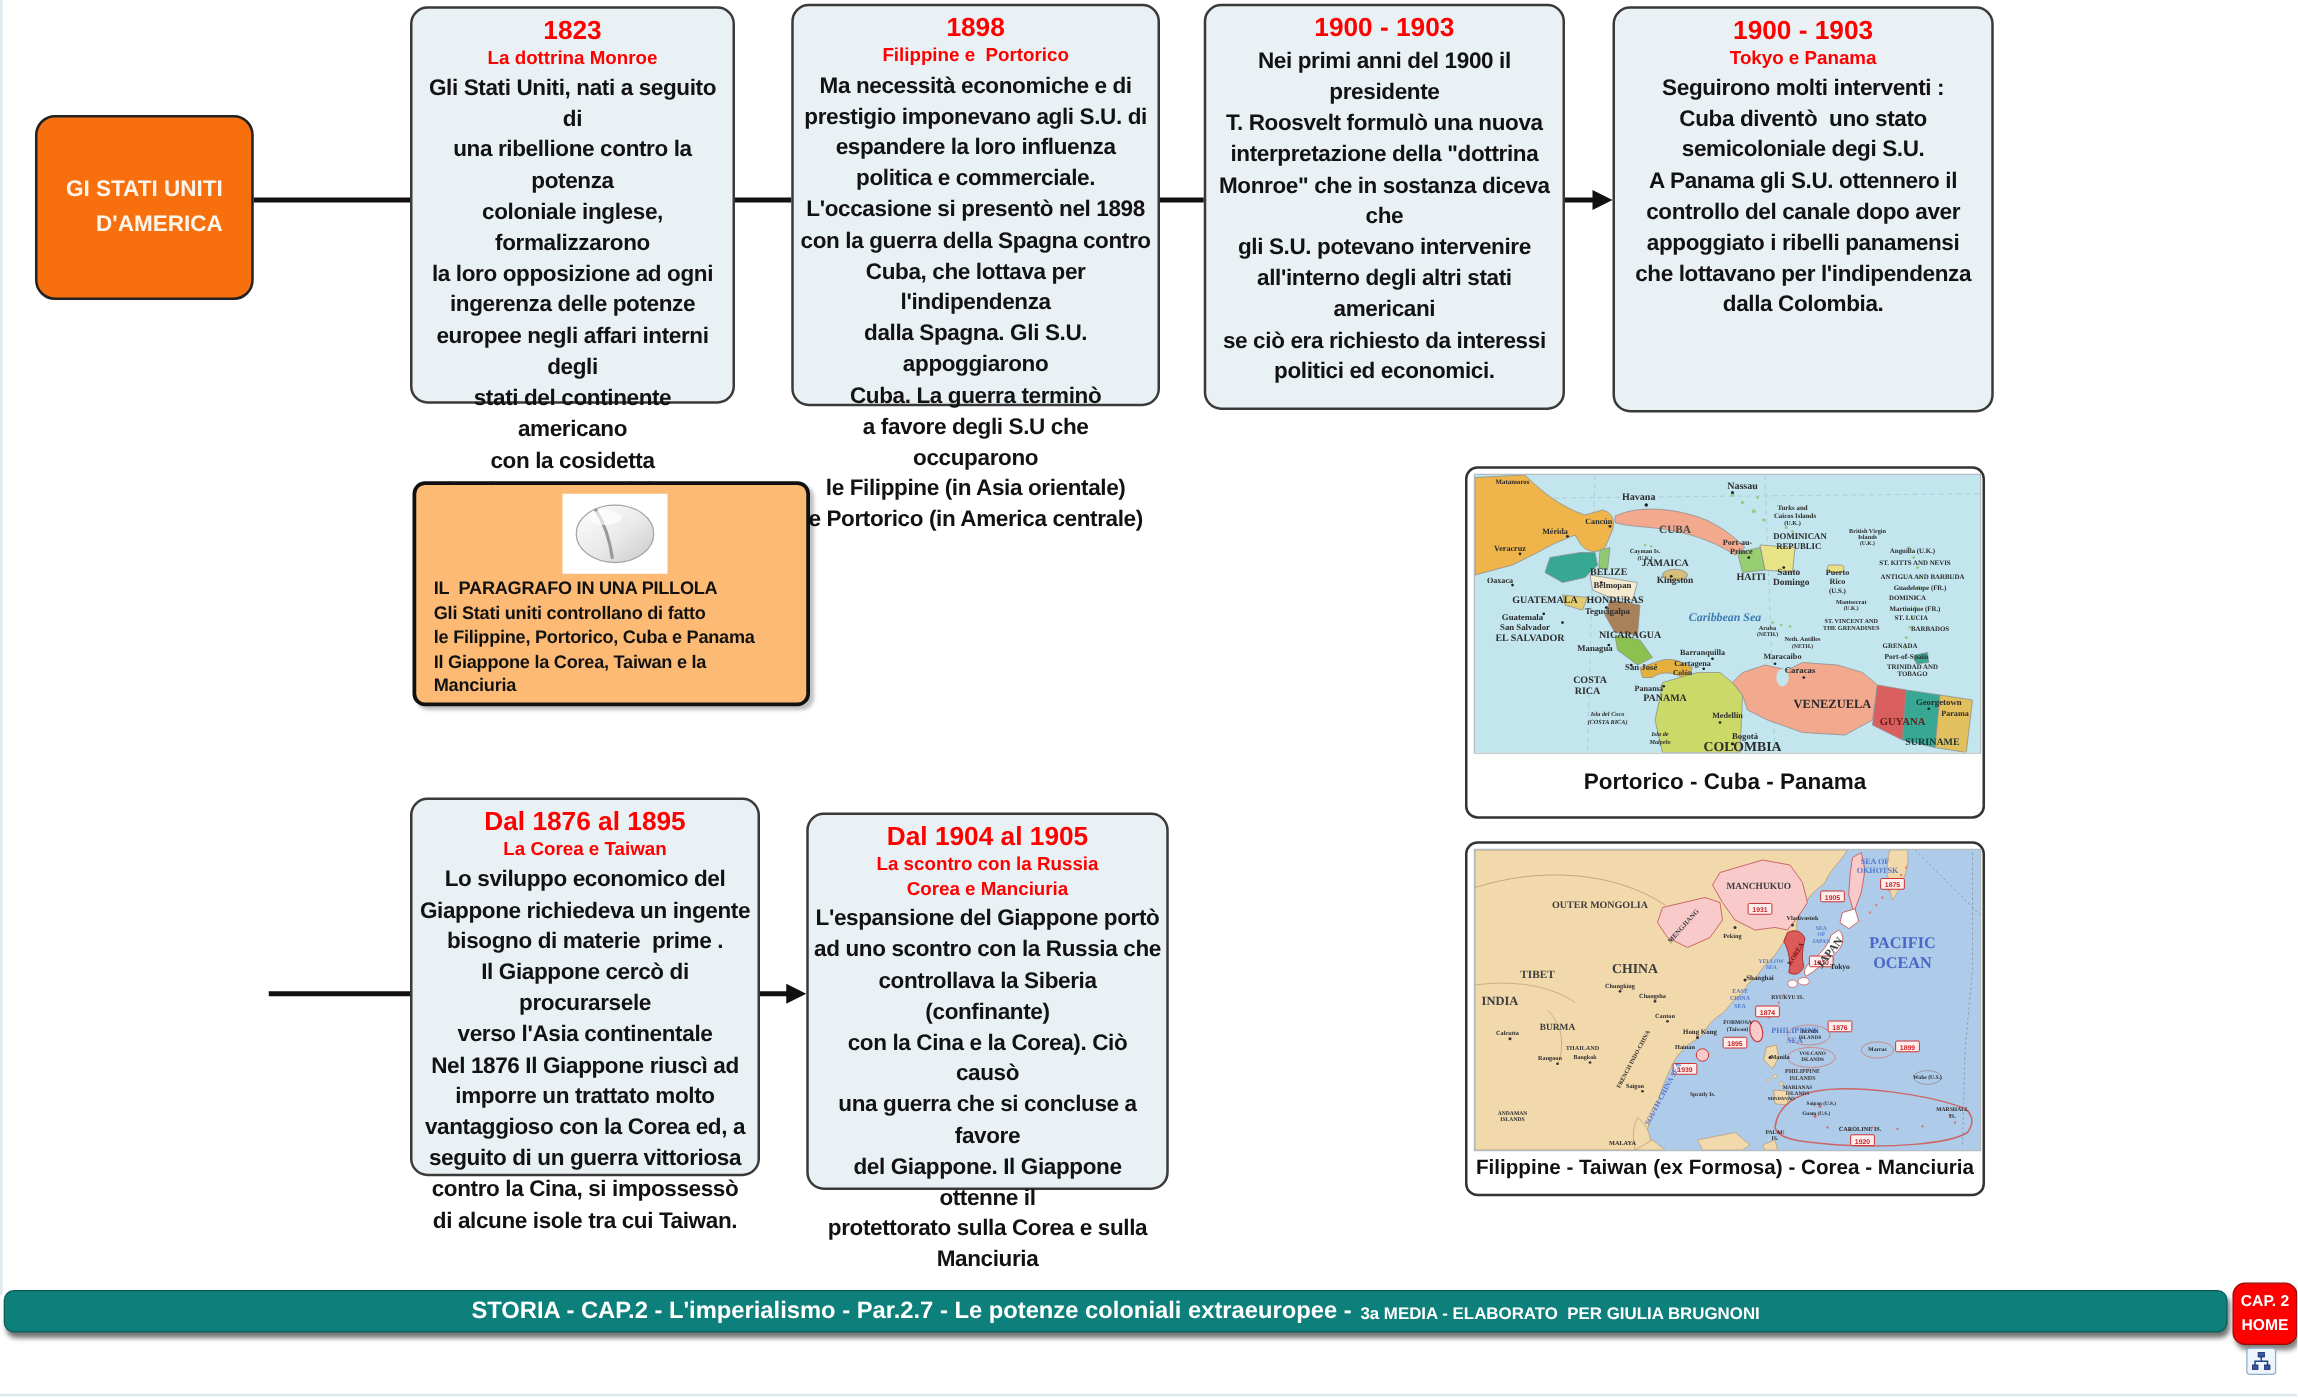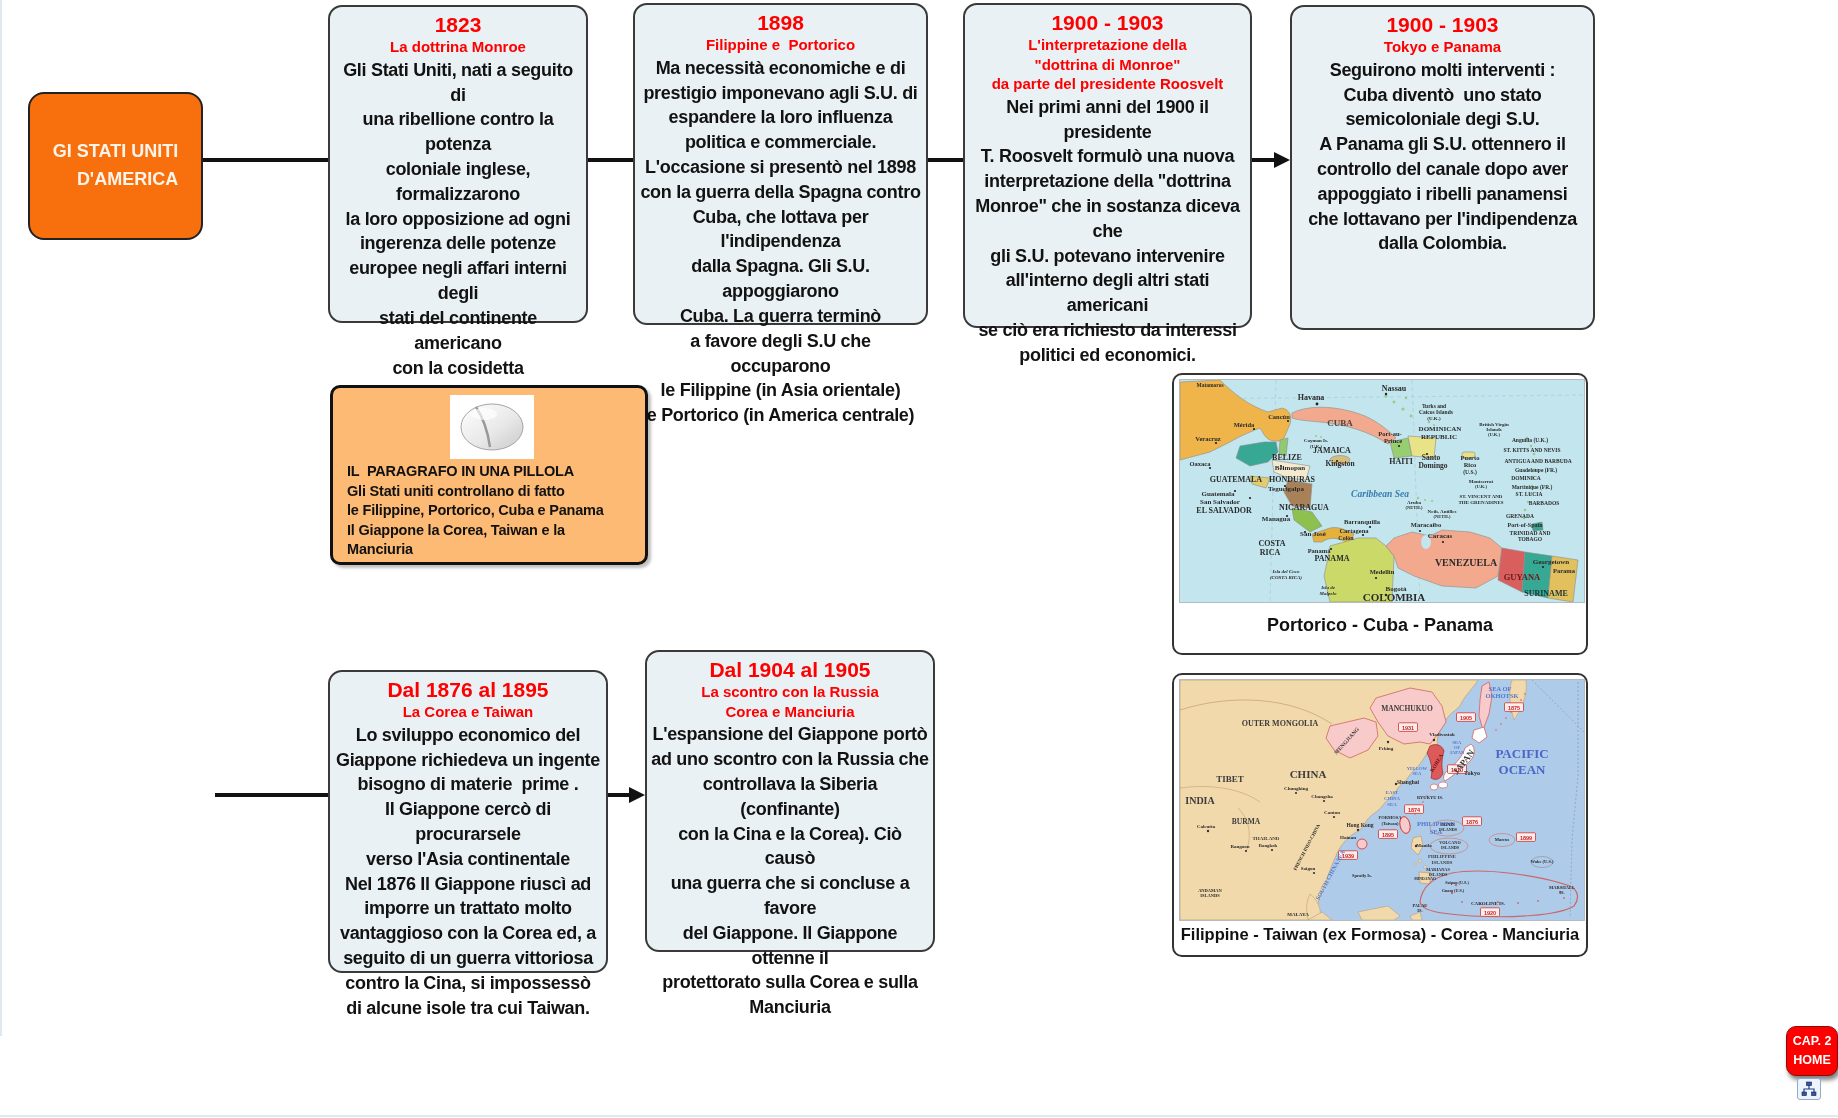--- a/index.html
+++ b/index.html
@@ -93,23 +93,20 @@
 con la guerra della Spagna contro
 Cuba, che lottava per l'indipendenza
 dalla Spagna. Gli S.U. appoggiarono
 Cuba. La guerra terminò
 a favore degli S.U che occuparono
 le Filippine (in Asia orientale)
 e Portorico (in America centrale)</div>
   </div>
   <div class="tbox" style="left:963px;top:3px;width:289px;height:325px">
     <div class="title">1900 - 1903</div>
-    <div class="subtitle">L'interpretazione della
-"dottrina di Monroe"
-da parte del presidente Roosvelt</div>
     <div class="body">Nei primi anni del 1900 il presidente
 T. Roosvelt formulò una nuova
 interpretazione della "dottrina
 Monroe" che in sostanza diceva che
 gli S.U. potevano intervenire
 all'interno degli altri stati americani
 se ciò era richiesto da interessi
 politici ed economici.</div>
   </div>
   <div class="tbox" style="left:1290px;top:5px;width:305px;height:325px">
@@ -487,21 +484,21 @@
         </g>
     </svg>
     <div class="map-caption" style="top:250px;font-size:16.5px">Filippine - Taiwan (ex Formosa) - Corea - Manciuria</div>
   </div>
 
 
   <div class="conn" style="left:215px;top:793px;width:113px"></div>
   <div class="conn" style="left:608px;top:793px;width:23px"></div>
   <div class="ahead" style="left:629px;top:787px"></div>
 
-  <div class="tbox" style="left:328px;top:670px;width:280px;height:303px">
+  <div class="tbox" style="left:328px;top:638px;width:280px;height:303px">
     <div class="title">Dal 1876 al 1895</div>
     <div class="subtitle">La Corea e Taiwan</div>
     <div class="body">Lo sviluppo economico del
 Giappone richiedeva un ingente
 bisogno di materie  prime .
 Il Giappone cercò di procurarsele
 verso l'Asia continentale
 Nel 1876 Il Giappone riuscì ad
 imporre un trattato molto
 vantaggioso con la Corea ed, a
@@ -516,20 +513,24 @@
     <div class="body">L'espansione del Giappone portò
 ad uno scontro con la Russia che
 controllava la Siberia (confinante)
 con la Cina e la Corea). Ciò causò
 una guerra che si concluse a favore
 del Giappone. Il Giappone ottenne il
 protettorato sulla Corea e sulla
 Manciuria</div>
   </div>
 
+  <div class="footer-bar">
+    <span class="footer-main">STORIA - CAP.2 - L'imperialismo - Par.2.7 - Le potenze coloniali extraeuropee -</span>
+    <span class="footer-sub">3a MEDIA - ELABORATO  PER GIULIA BRUGNONI</span>
+  </div>
 
   <div class="home-btn">
     <span>CAP. 2
 HOME</span>
   </div>
   <div class="sitemap-btn">
     <svg width="16" height="16" viewBox="0 0 16 16" style="border:none">
       <g stroke="#224488" stroke-width="1.2" fill="none">
         <path d="M8,4 L8,8 M3,12 L3,8 L13,8 L13,12"></path>
       </g>

